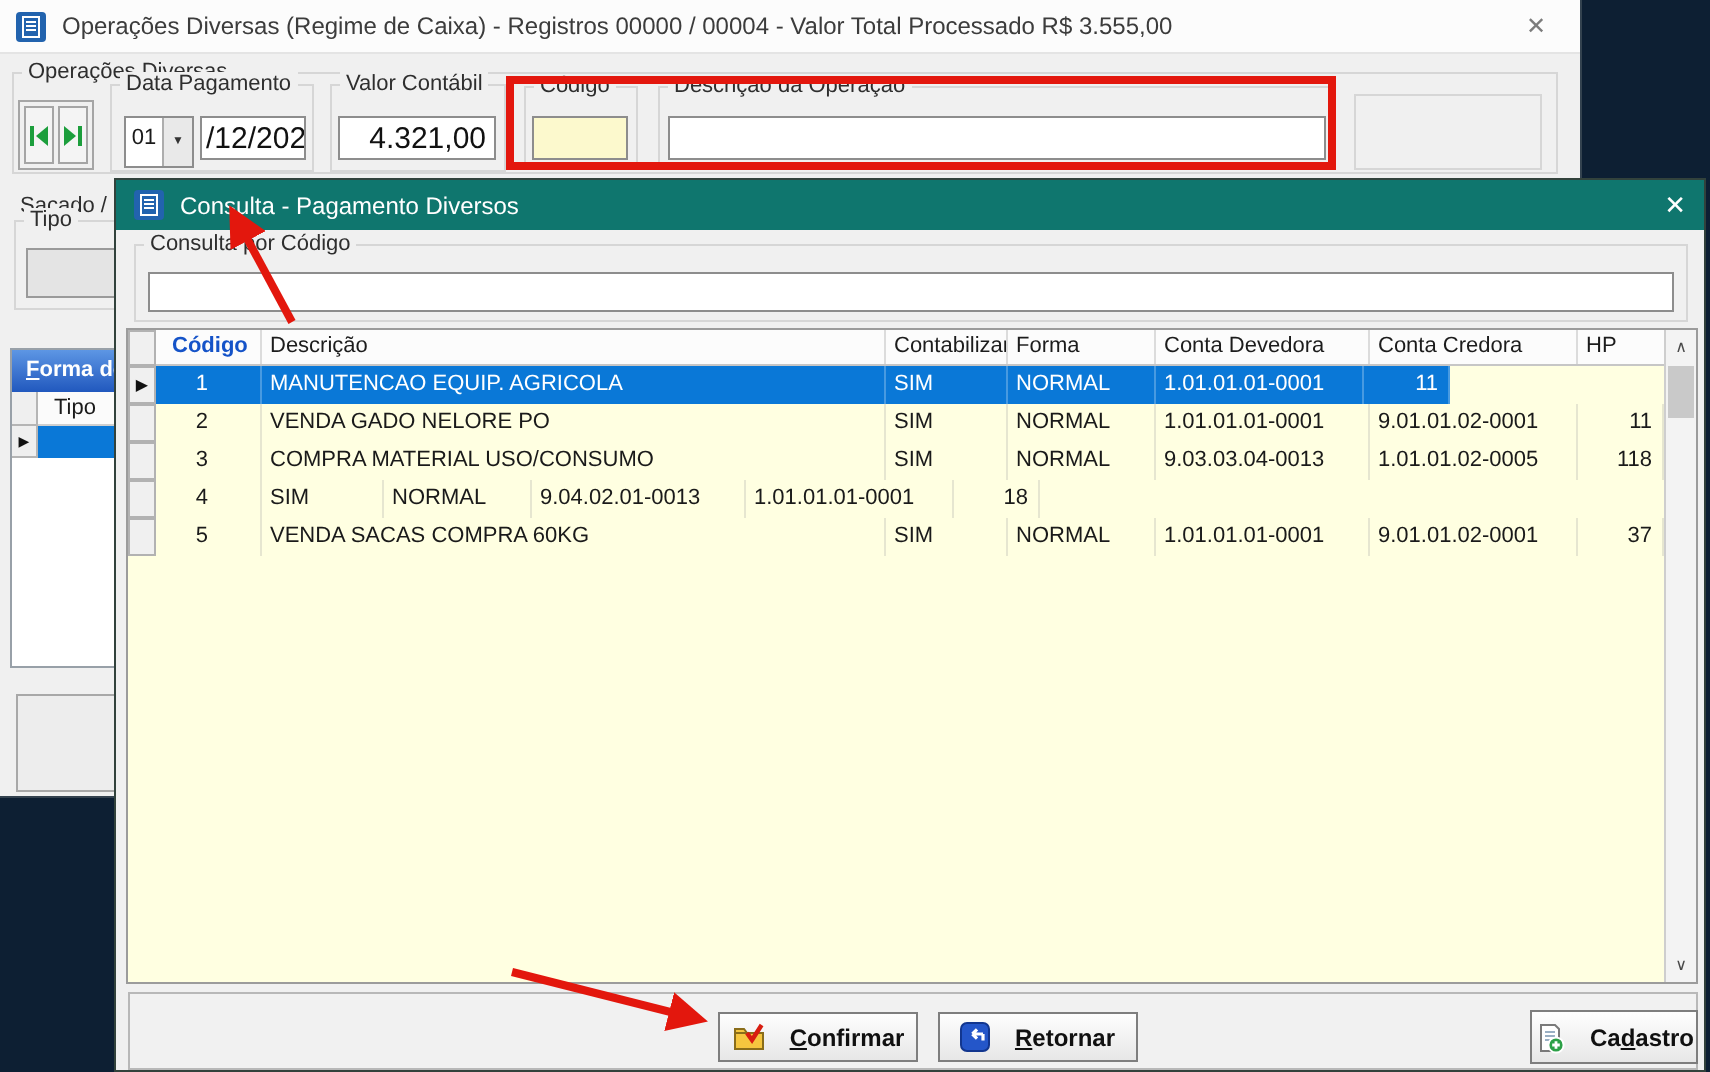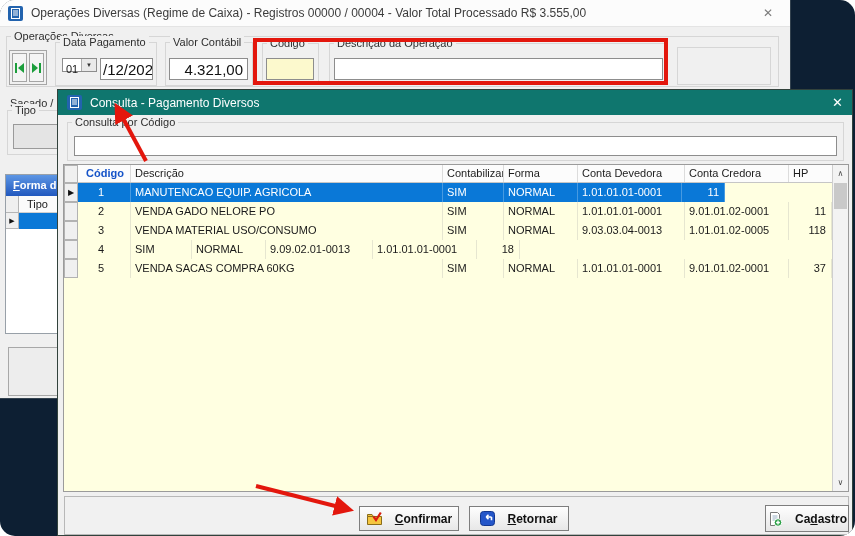--- a/index.html
+++ b/index.html
@@ -1,38 +1,38 @@
 <!DOCTYPE html>
 <html><head>
 <meta charset="utf-8">
 <style>
   * { margin:0; padding:0; box-sizing:border-box; }
   html,body { width:855px; height:536px; }
   body { font-family:"Liberation Sans", sans-serif; overflow:hidden; }
-  .stage { position:relative; width:855px; height:536px; background:#0d1f33; overflow:hidden; font-size:11px; color:#1a1a1a;border-radius:15px; }
+  .stage { position:relative; width:855px; height:536px; background:#0d1f33; overflow:hidden; font-size:11px; color:#1a1a1a; }
 
   
   .main-window { position:absolute; left:0; top:0; width:790px; height:398px; background:#f0f0f0; box-shadow:0 0 0 1px #33424f; }
   .main-titlebar { position:relative; height:27px; background:#fcfcfc; border-bottom:1px solid #e4e4e4; display:flex; align-items:center; padding-left:8px; }
   .main-title { margin-left:8px; font-size:12px; color:#3c3c3c; white-space:nowrap; }
   .main-close { position:absolute; right:12px; top:5px; width:20px; height:17px; color:#7c7c7c; font-size:12px; text-align:center; line-height:17px; cursor:default; }
 
   .groupbox { position:absolute; border:1px solid #d6d6d6; }
   .groupbox > .gb-label { position:absolute; top:-7px; left:4px; background:#f0f0f0; padding:0 3px; line-height:13px; color:#2e2e2e; white-space:nowrap; }
 
   .sunken { border:1px solid #8d8d8d; background:#fff; font-size:15px; color:#111; }
   input.sunken { outline:none; }
 
   .nav-box { position:absolute; left:9px; top:50px; width:38px; height:35px; border:1px solid #a5a5a5; background:#f0f0f0; display:flex; gap:2px; padding:2px; }
   .nav-btn { flex:1; border:1px solid #a5a5a5; background:#f4f4f4; display:flex; align-items:center; justify-content:center; gap:1px; }
   .bar-g { width:2px; height:10px; background:#1c9e3c; }
   .tri-l { width:0; height:0; border-top:5px solid transparent; border-bottom:5px solid transparent; border-right:6px solid #1c9e3c; }
   .tri-r { width:0; height:0; border-top:5px solid transparent; border-bottom:5px solid transparent; border-left:6px solid #1c9e3c; }
 
-  .combo { position:absolute; left:62px; top:58px; width:35px; height:14px; border:1px solid #8d8d8d; background:#fff; display:flex; }
+  .combo { position:absolute; left:62px; top:58px; width:35px; height:26px; border:1px solid #8d8d8d; background:#fff; display:flex; }
   .combo-val { flex:1; text-align:center; line-height:20px; }
   .combo-btn { width:15px; background:#e9e9e9; border-left:1px solid #adadad; display:flex; align-items:center; justify-content:center; font-size:6px; color:#333; }
 
   .highlight-rect { position:absolute; left:253px; top:38px; width:415px; height:47px; border:4px solid #e3170d; z-index:5; }
 
   .sacado-label { position:absolute; left:10px; top:97px; color:#2e2e2e; white-space:nowrap; }
 
   .forma-panel { position:absolute; left:5px; top:174px; width:75px; height:160px; border:1px solid #98a0a8; background:#fff; overflow:hidden; }
   .forma-caption { height:21px; background:linear-gradient(180deg,#5d96e4,#2158be); color:#fff; font-weight:bold; line-height:21px; padding-left:7px; white-space:nowrap; }
   .fg-row { display:flex; }
@@ -209,33 +209,33 @@
         <span class="gc c-desc">VENDA GADO NELORE PO</span>
         <span class="gc c-cont">SIM</span>
         <span class="gc c-forma">NORMAL</span>
         <span class="gc c-dev">1.01.01.01-0001</span>
         <span class="gc c-cred">9.01.01.02-0001</span>
         <span class="gc c-hp">11</span>
       </div>
       <div class="g-row">
         <span class="ind-cell"></span>
         <span class="gc c-cod">3</span>
-        <span class="gc c-desc">VENDA MATERIAL USO/CONSUMO</span>
+        <span class="gc c-desc">COMPRA MATERIAL USO/CONSUMO</span>
         <span class="gc c-cont">SIM</span>
         <span class="gc c-forma">NORMAL</span>
         <span class="gc c-dev">9.03.03.04-0013</span>
         <span class="gc c-cred">1.01.01.02-0005</span>
         <span class="gc c-hp">118</span>
       </div>
       <div class="g-row">
         <span class="ind-cell"></span>
         <span class="gc c-cod">4</span>
         <span class="gc c-cont">SIM</span>
         <span class="gc c-forma">NORMAL</span>
-        <span class="gc c-dev">9.09.02.01-0013</span>
+        <span class="gc c-dev">9.04.02.01-0013</span>
         <span class="gc c-cred">1.01.01.01-0001</span>
         <span class="gc c-hp">18</span>
       </div>
       <div class="g-row">
         <span class="ind-cell"></span>
         <span class="gc c-cod">5</span>
         <span class="gc c-desc">VENDA SACAS COMPRA 60KG</span>
         <span class="gc c-cont">SIM</span>
         <span class="gc c-forma">NORMAL</span>
         <span class="gc c-dev">1.01.01.01-0001</span>

